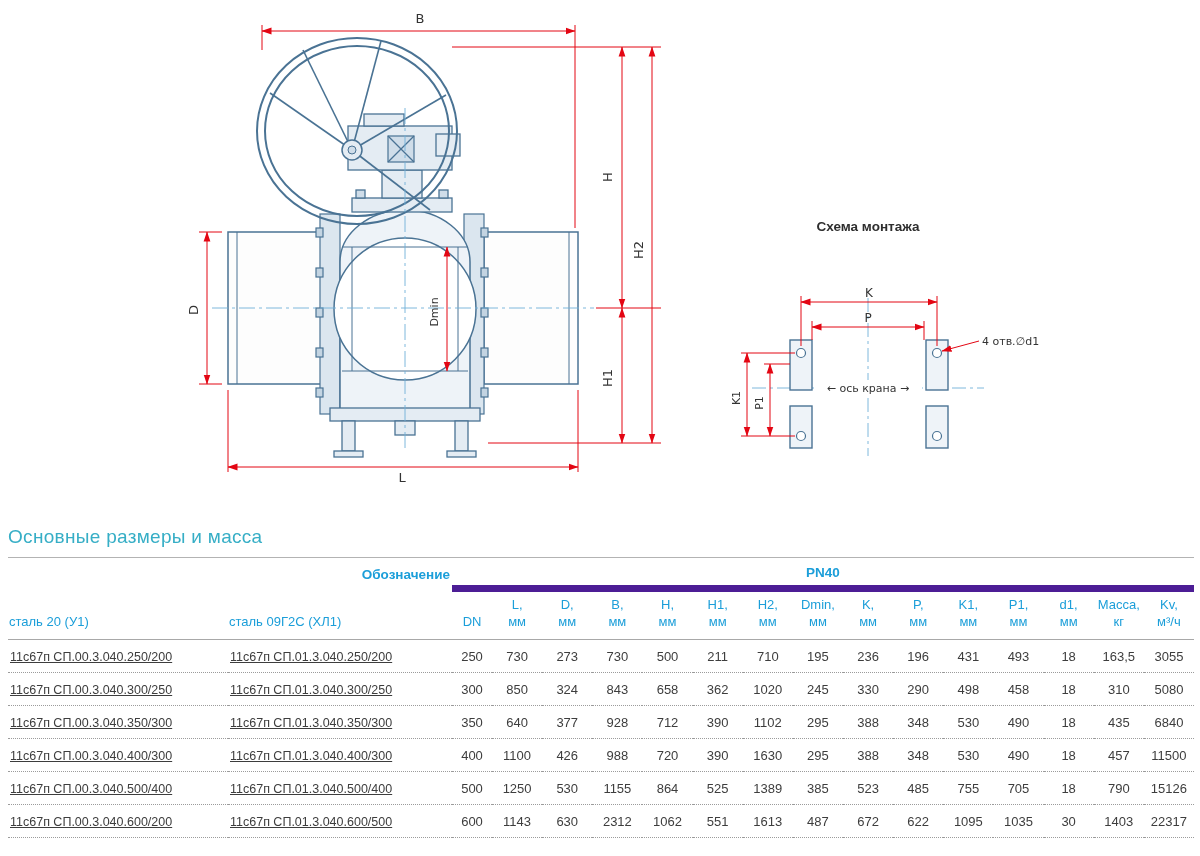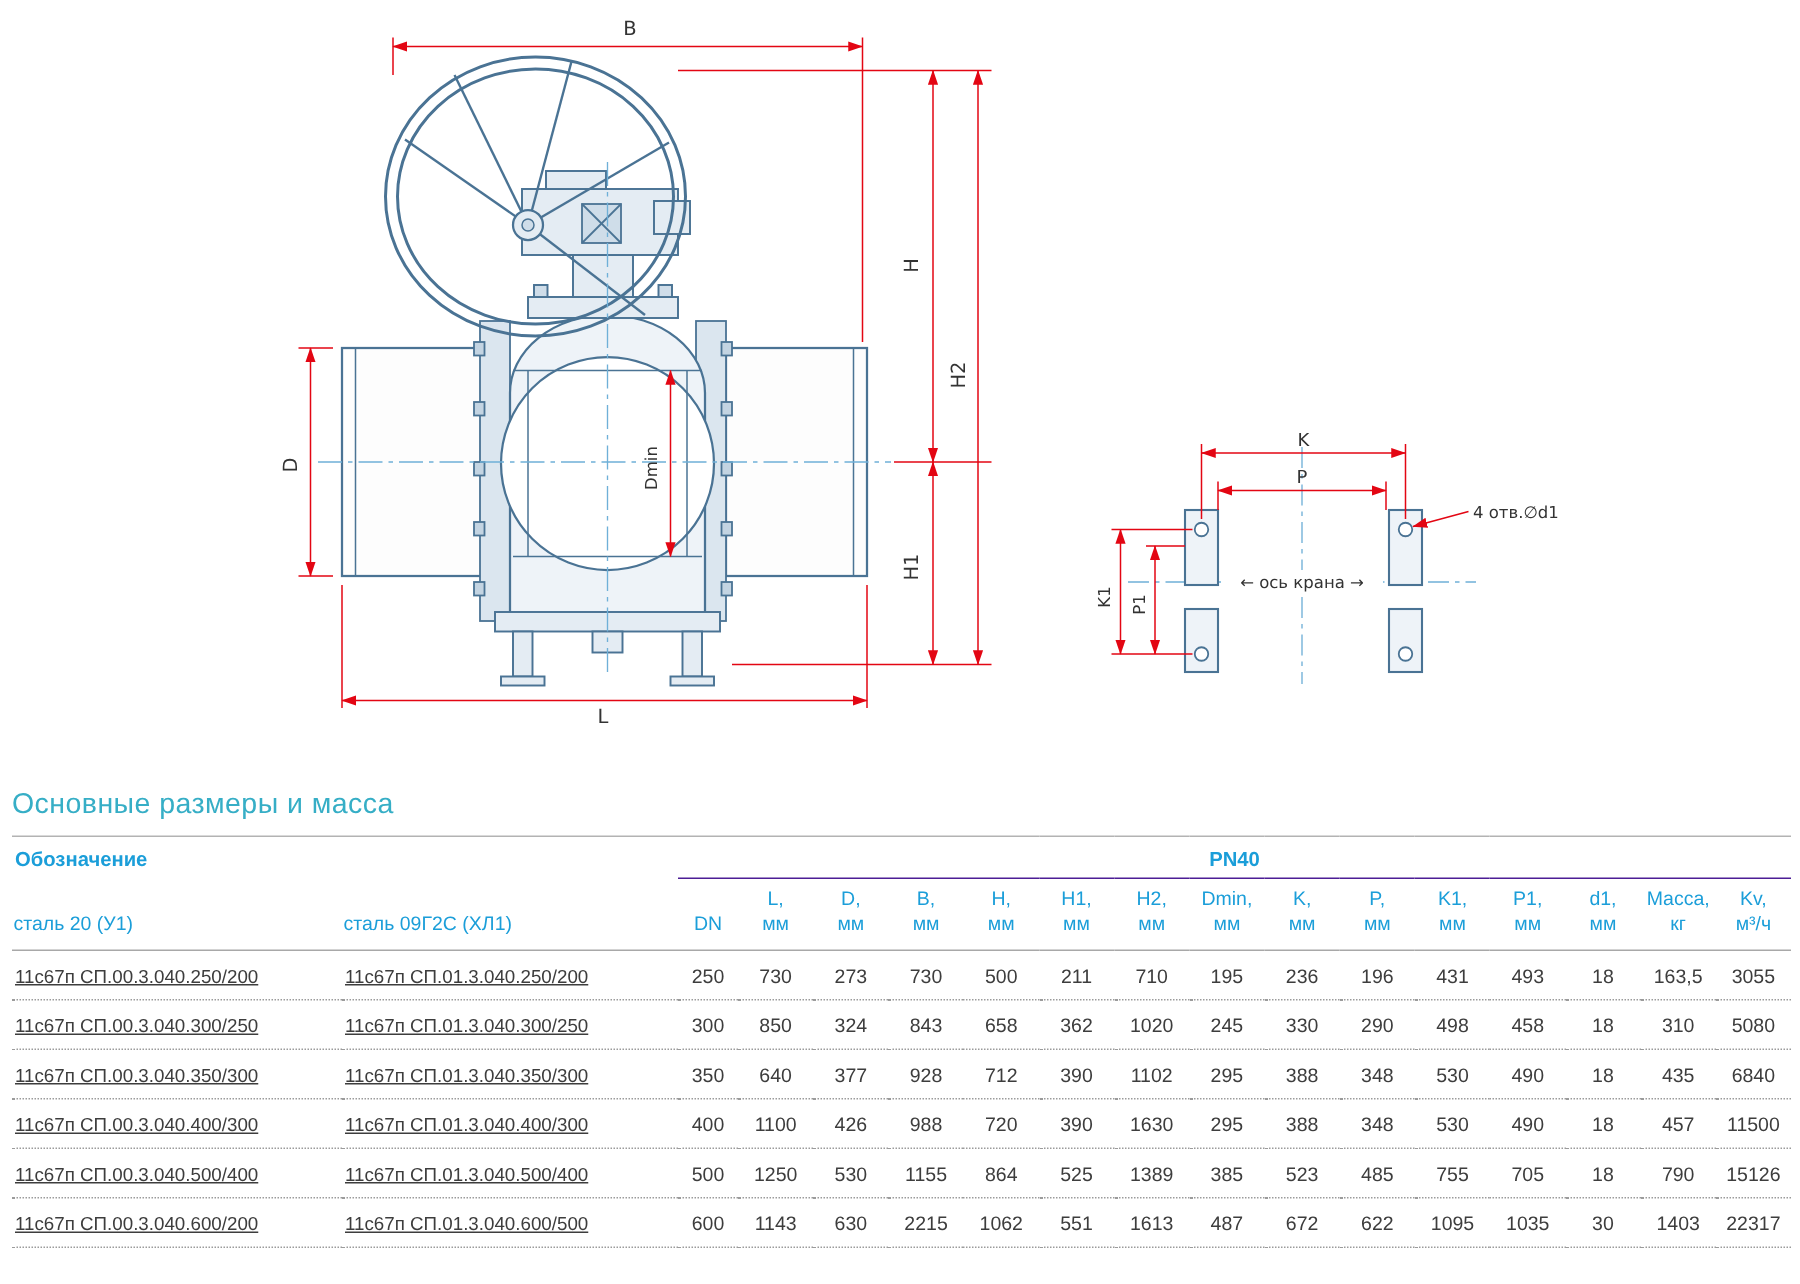--- a/index.html
+++ b/index.html
@@ -22,22 +22,22 @@
   table.dims {
     width:1186px; margin-left:8px; border-collapse:collapse; table-layout:fixed;
     font-size:13px; color:#3d3d3d;
   }
   .dims th, .dims td { text-align:center; vertical-align:bottom; white-space:nowrap; overflow:hidden; }
   .dims .left { text-align:left; }
   .dims tr.r1 th {
     border-top:1px solid #b3b3b3; padding:7px 2px 5px 2px;
     color:#1b9ed9; font-weight:bold; font-size:13.5px; vertical-align:middle;
   }
-  .dims tr.r1 th.desig { padding-left:2px; }
-  .dims tr.r1 th.pn { border-bottom:1px solid #4c1d95; }
+  .dims tr.r1 th.desig { padding-left:2px;text-align:right; }
+  .dims tr.r1 th.pn { border-bottom:7px solid #4c1d95; }
   .dims tr.r2 th {
     color:#1b9ed9; font-weight:normal; font-size:13px; line-height:1.3;
     padding:5px 1px 8px 1px; border-bottom:1px solid #a8a8a8;
   }
   .dims tbody td {
     padding:9px 2px 8px 2px; border-bottom:1px dotted #9b9b9b; font-size:13px;
   }
   .dims tbody td.left { font-size:12.5px; padding-left:2px;text-decoration:underline; }
 </style>
 </head>
@@ -161,20 +161,21 @@
         <text x="612" y="177" text-anchor="middle" transform="rotate(-90 612 177)">H</text>
         <text x="643" y="250" text-anchor="middle" transform="rotate(-90 643 250)">H2</text>
         <text x="612" y="378" text-anchor="middle" transform="rotate(-90 612 378)">H1</text>
         <text x="198" y="310" text-anchor="middle" transform="rotate(-90 198 310)">D</text>
         <text x="438" y="312" text-anchor="middle" font-size="11" transform="rotate(-90 438 312)">Dmin</text>
         <text x="402" y="482" text-anchor="middle">L</text>
       </g>
     </svg>
 
     <div class="mount-title">
+      <div>Схема монтажа</div>
     </div>
 
     <svg class="mount-svg" width="345" height="180" viewBox="700 280 345 180" xmlns="http://www.w3.org/2000/svg">
       <defs>
         <marker id="arr2" viewBox="0 0 10 10" refX="9.5" refY="5" markerWidth="10" markerHeight="10" orient="auto-start-reverse">
           <path d="M0,1.6 L10,5 L0,8.4 z" fill="#e30613"></path>
         </marker>
       </defs>
 
       <g stroke="#6fb0d8" stroke-width="0.9" stroke-dasharray="14 4 3 4">
@@ -400,21 +401,21 @@
           <td>18</td>
           <td>790</td>
           <td>15126</td>
         </tr>
         <tr>
           <td class="left">11с67п СП.00.3.040.600/200</td>
           <td class="left">11с67п СП.01.3.040.600/500</td>
           <td>600</td>
           <td>1143</td>
           <td>630</td>
-          <td>2215</td>
+          <td>2312</td>
           <td>1062</td>
           <td>551</td>
           <td>1613</td>
           <td>487</td>
           <td>672</td>
           <td>622</td>
           <td>1095</td>
           <td>1035</td>
           <td>30</td>
           <td>1403</td>

